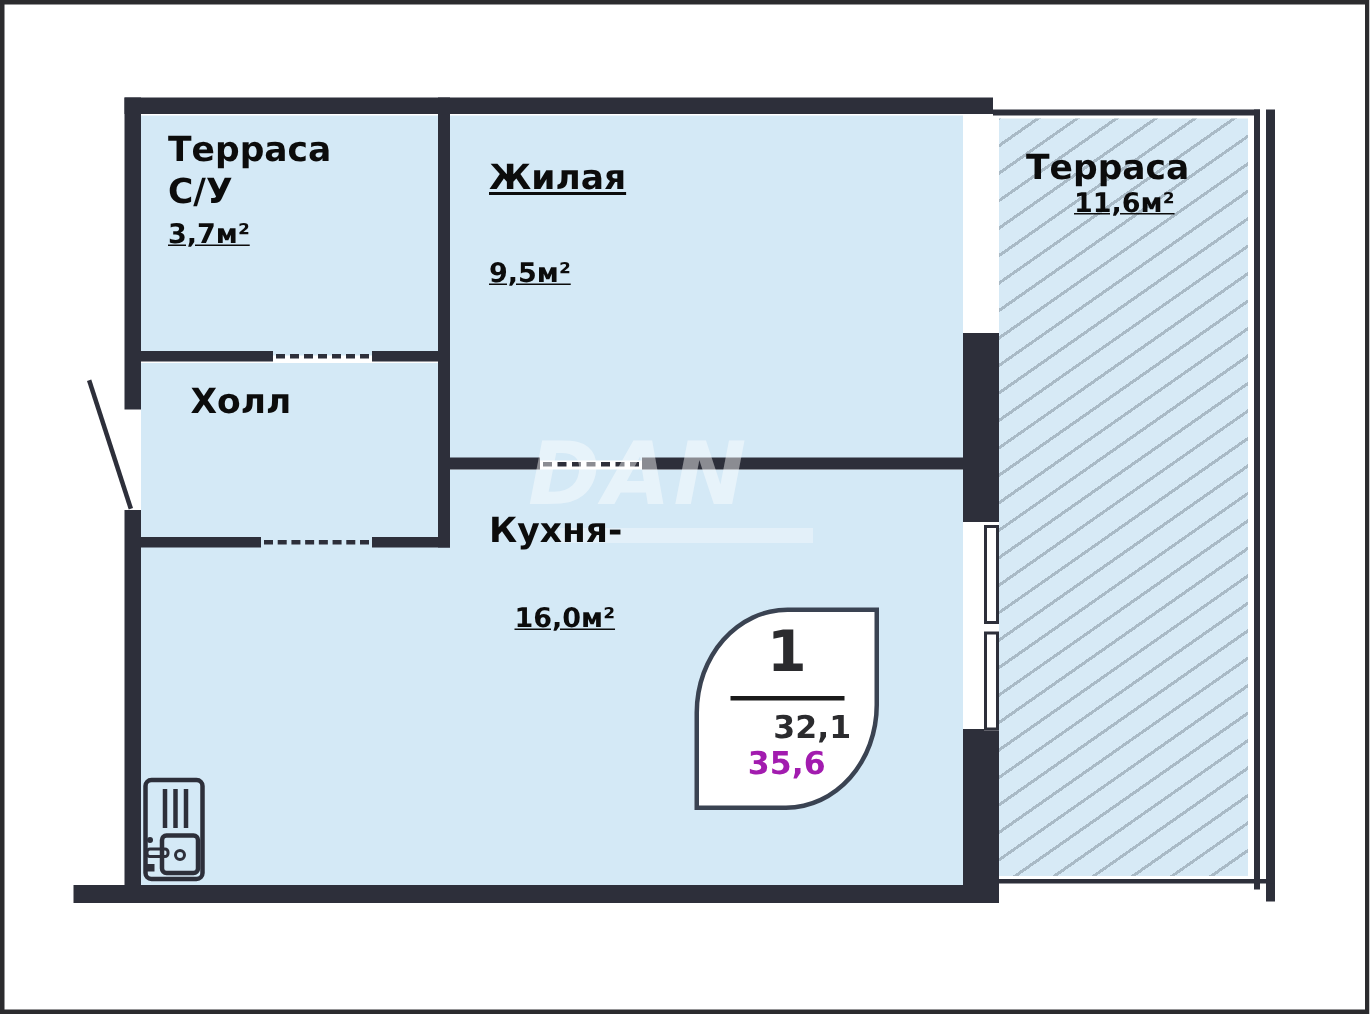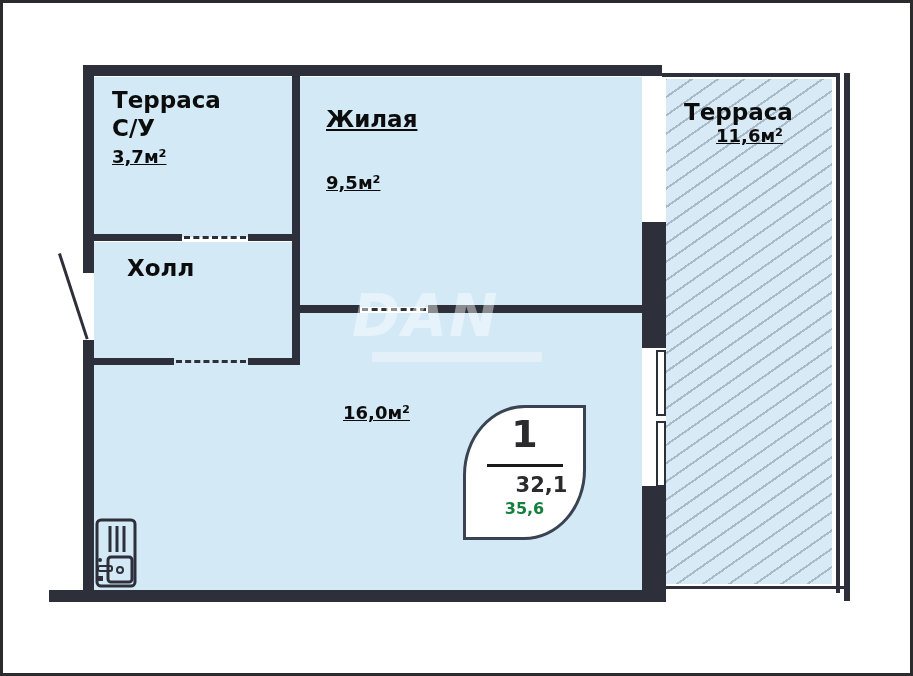--- a/index.html
+++ b/index.html
@@ -14,21 +14,21 @@
   .area { font-size:18px;text-decoration:underline; }
   .terrace { position:absolute; left:666px; top:79px; width:166px; height:505px;
     background-color:#d7eaf6;
     background-image:repeating-linear-gradient(-35deg, transparent 0px, transparent 13px, #a9bac6 13px, #a9bac6 15px); }
   .badge { position:absolute; left:463px; top:405px; width:123px; height:135px; background:#ffffff;
     border:3px solid #3a4352; border-radius:0 0 0 0; box-sizing:border-box;
     border-top-left-radius:62px 70px; border-bottom-right-radius:62px 70px; text-align:center; }
   .badge .num { font-size:38px; font-weight:bold; color:#2b2b2e; margin-top:4px; line-height:44px; }
   .badge .rule { width:76px; height:3px; background:#1a1a1a; margin:8px auto 6px auto; }
   .badge .v1 { font-size:21px; font-weight:bold; color:#2b2b2e; line-height:24px;margin-left:34px; }
-  .badge .v2 { font-size:16px; font-weight:bold; color:#15803d; line-height:24px; }
+  .badge .v2 { font-size:21px; font-weight:bold; color:#a21caf; line-height:24px; }
   .watermark { position:absolute; left:352px; top:282px; font-size:58px; font-weight:bold; font-style:italic; color:rgba(255,255,255,0.45); letter-spacing:2px; }
   .watermark-sub { position:absolute; left:372px; top:352px; width:170px; height:10px; background:rgba(255,255,255,0.35); }
 </style>
 </head>
 <body>
 
 <div class="frame"></div>
 
 <div>
 
@@ -80,20 +80,21 @@
     <div>Жилая</div>
   </div>
   <div class="label area" style="left:326px;top:172px;">9,5м²</div>
 
   <div class="label big" style="left:684px;top:98px;">Терраса</div>
   <div class="label area" style="left:684px;top:125px;margin-left:32px;">11,6м²</div>
 
   <div class="label big" style="left:127px;top:254px;">Холл</div>
 
   <div class="label big" style="left:326px;top:338px;line-height:1.4;">
+    <div>Кухня-</div>
   </div>
   <div class="label area" style="left:343px;top:402px;">16,0м²</div>
 
   <div class="badge">
     <div class="num">1</div>
     <div class="rule"></div>
     <div class="v1">32,1</div>
     <div class="v2">35,6</div>
   </div>
 

